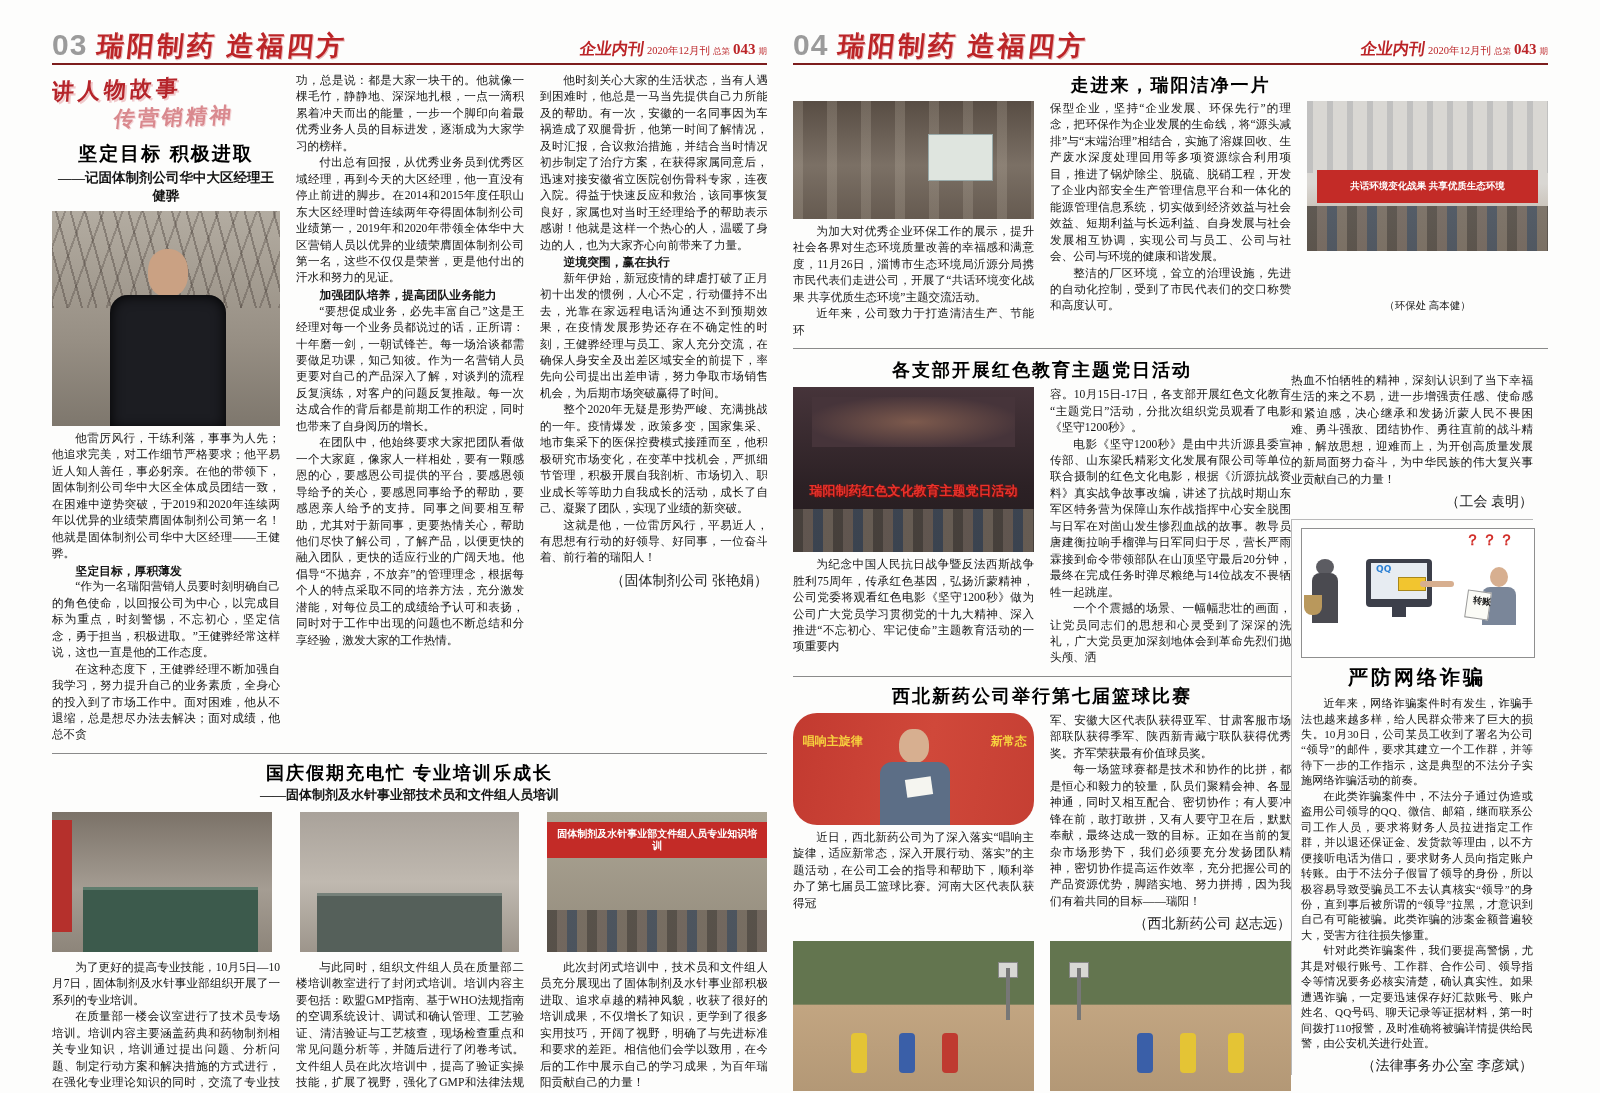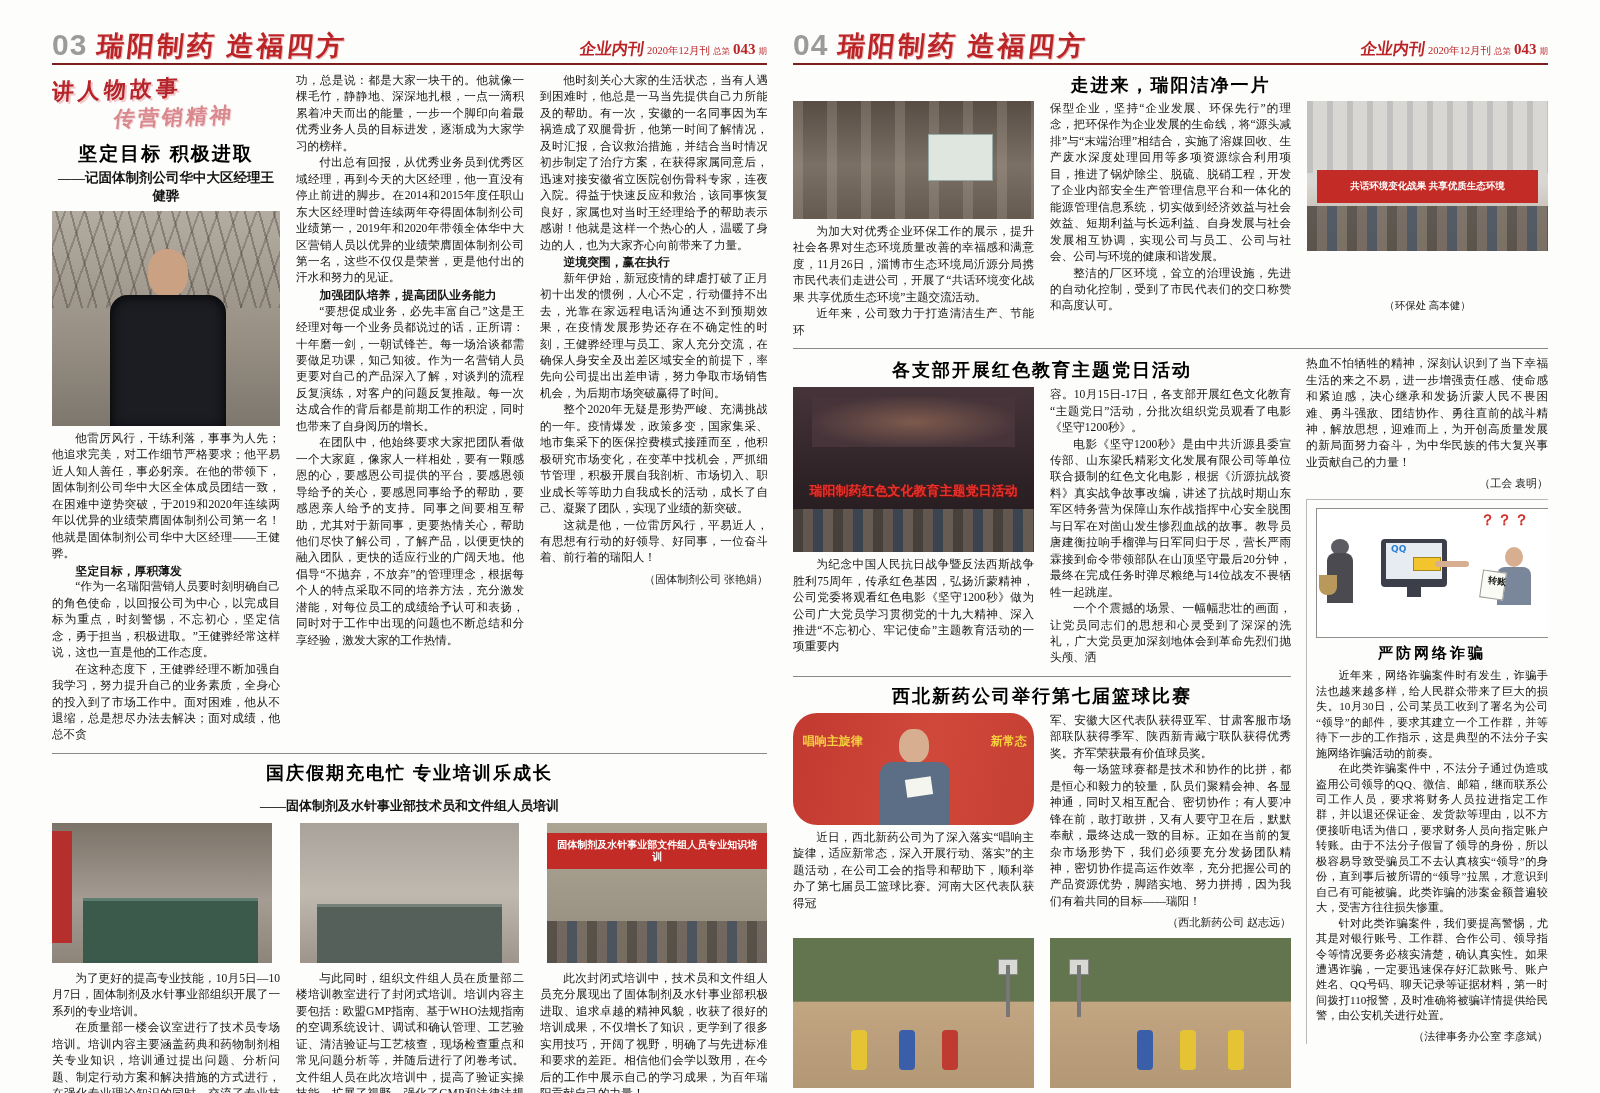--- a/index.html
+++ b/index.html
@@ -20,34 +20,34 @@
   .ji-date{font-size:10.5px;}
   .ji-np,.ji-ns{font-size:8.5px;}
   .ji-no{font-size:15px;font-weight:700;}
 
   
   .cols{display:flex;gap:16px;}
   .col3{width:228px;flex:none;}
   .col4{width:241px;flex:none;}
   .p{margin:0;font-size:11.6px;line-height:1.42;text-align:justify;text-indent:2em;}
   .sub{font-weight:700;font-family:"Liberation Sans","DejaVu Sans",sans-serif;font-size:11.8px;}
-  .byline{font-size:11px;text-align:right;margin-top:5px;color:#222;}
+  .byline{font-size:14px;text-align:right;margin-top:5px;color:#222;}
   .rule{border:none;border-top:1px solid #8a8a8a;margin:9px 0 7px;}
 
   
   .slogan{height:62px;position:relative;margin:2px 0 4px;}
   .slogan1{position:absolute;left:0;top:0;font-weight:700;font-size:22px;color:#b5242a;
            transform:rotate(-2deg) skewX(-6deg);letter-spacing:4px;text-shadow:2px 2px 0 #f0c9cb;}
   .slogan2{position:absolute;left:62px;top:28px;font-weight:700;font-size:21px;color:#d9898e;
            transform:rotate(-2deg) skewX(-8deg);letter-spacing:3px;text-shadow:1px 1px 0 #f4d6d8;}
   .hl{font-family:"Liberation Sans","DejaVu Sans",sans-serif;font-weight:700;color:#000;margin:0;text-align:center;}
   .hl-a1{font-size:19px;letter-spacing:2px;margin-bottom:2px;}
   .hl-sub{font-size:13.5px;font-weight:700;text-align:center;font-family:"Liberation Serif",serif;margin:0 0 6px;}
   .hl-mid{font-size:18px;letter-spacing:2px;margin:2px 0 1px;}
-  .hl-sub2{font-size:13px;text-align:center;font-weight:700;font-family:"Liberation Serif",serif;margin:12px 0 8px;}
+  .hl-sub2{font-size:13px;text-align:center;font-weight:700;font-family:"Liberation Serif",serif;margin:1px 0 8px;}
 
   
   .photo{position:relative;overflow:hidden;background:#9a948c;}
   .photo *{position:absolute;}
   .portrait{width:228px;height:215px;background:linear-gradient(180deg,#b3aca1,#978f84 60%,#7e776d);margin-bottom:5px;}
   .branches{left:0;top:0;width:100%;height:45%;
      background:repeating-linear-gradient(75deg,rgba(60,50,45,.35) 0 2px,transparent 2px 14px),
                 repeating-linear-gradient(-70deg,rgba(60,50,45,.28) 0 2px,transparent 2px 18px);}
   .por-head{left:96px;top:38px;width:40px;height:48px;border-radius:45%;background:#caa183;}
   .por-body{left:58px;top:84px;width:116px;height:135px;border-radius:18px 18px 0 0;background:#1c1d22;
@@ -101,26 +101,26 @@
   .ct-money{left:96px;top:48px;width:26px;height:12px;background:#f2c52f;border:1px solid #a8871a;}
   .ct-arm{left:118px;top:52px;width:34px;height:6px;background:#d7af90;border-radius:3px;}
   .ct-stand{left:90px;top:78px;width:14px;height:10px;background:#3c3f4a;}
   .ct-victim-head{right:26px;top:38px;width:18px;height:20px;border-radius:50%;background:#d7af90;}
   .ct-victim-body{right:18px;top:58px;width:34px;height:38px;border-radius:8px 8px 0 0;background:#7a8699;}
   .ct-paper{right:44px;top:62px;width:22px;height:26px;background:#fbfbf6;border:1px solid #999;transform:rotate(8deg);}
   .ct-label{right:43px;top:68px;color:#1a1a1a;font:700 9px/1 "Liberation Sans",sans-serif;transform:rotate(8deg);}
   .ct-thief{left:10px;top:44px;width:26px;height:50px;border-radius:8px 8px 0 0;background:#4a4a50;}
   .ct-thief-head{left:14px;top:30px;width:18px;height:16px;border-radius:50%;background:#5c5c62;}
   .ct-bag{left:2px;top:66px;width:18px;height:20px;border-radius:0 0 8px 8px;background:#b9985c;}
-  .hl-fraud{font-size:15px;letter-spacing:3px;margin:2px 0 5px;}
+  .hl-fraud{font-size:20px;letter-spacing:3px;margin:2px 0 5px;}
   .fraud-p{font-size:11.2px;line-height:1.38;}
 
   .cap{font-size:10.5px;text-align:center;margin-top:48px;}
   .pics-row{display:flex;gap:28px;margin:6px 0 8px;}
-  .rowB{display:flex;gap:15px;}
+  .rowB{display:flex;align-items:center;}
   .leftRegion{width:498px;flex:none;}
   .rightRegion{width:242px;flex:none;}
   .photos2{display:flex;gap:16px;margin-top:8px;}
 </style>
 </head>
 <body>
 
 <div class="sheet">
 
   <section class="page pg3">

